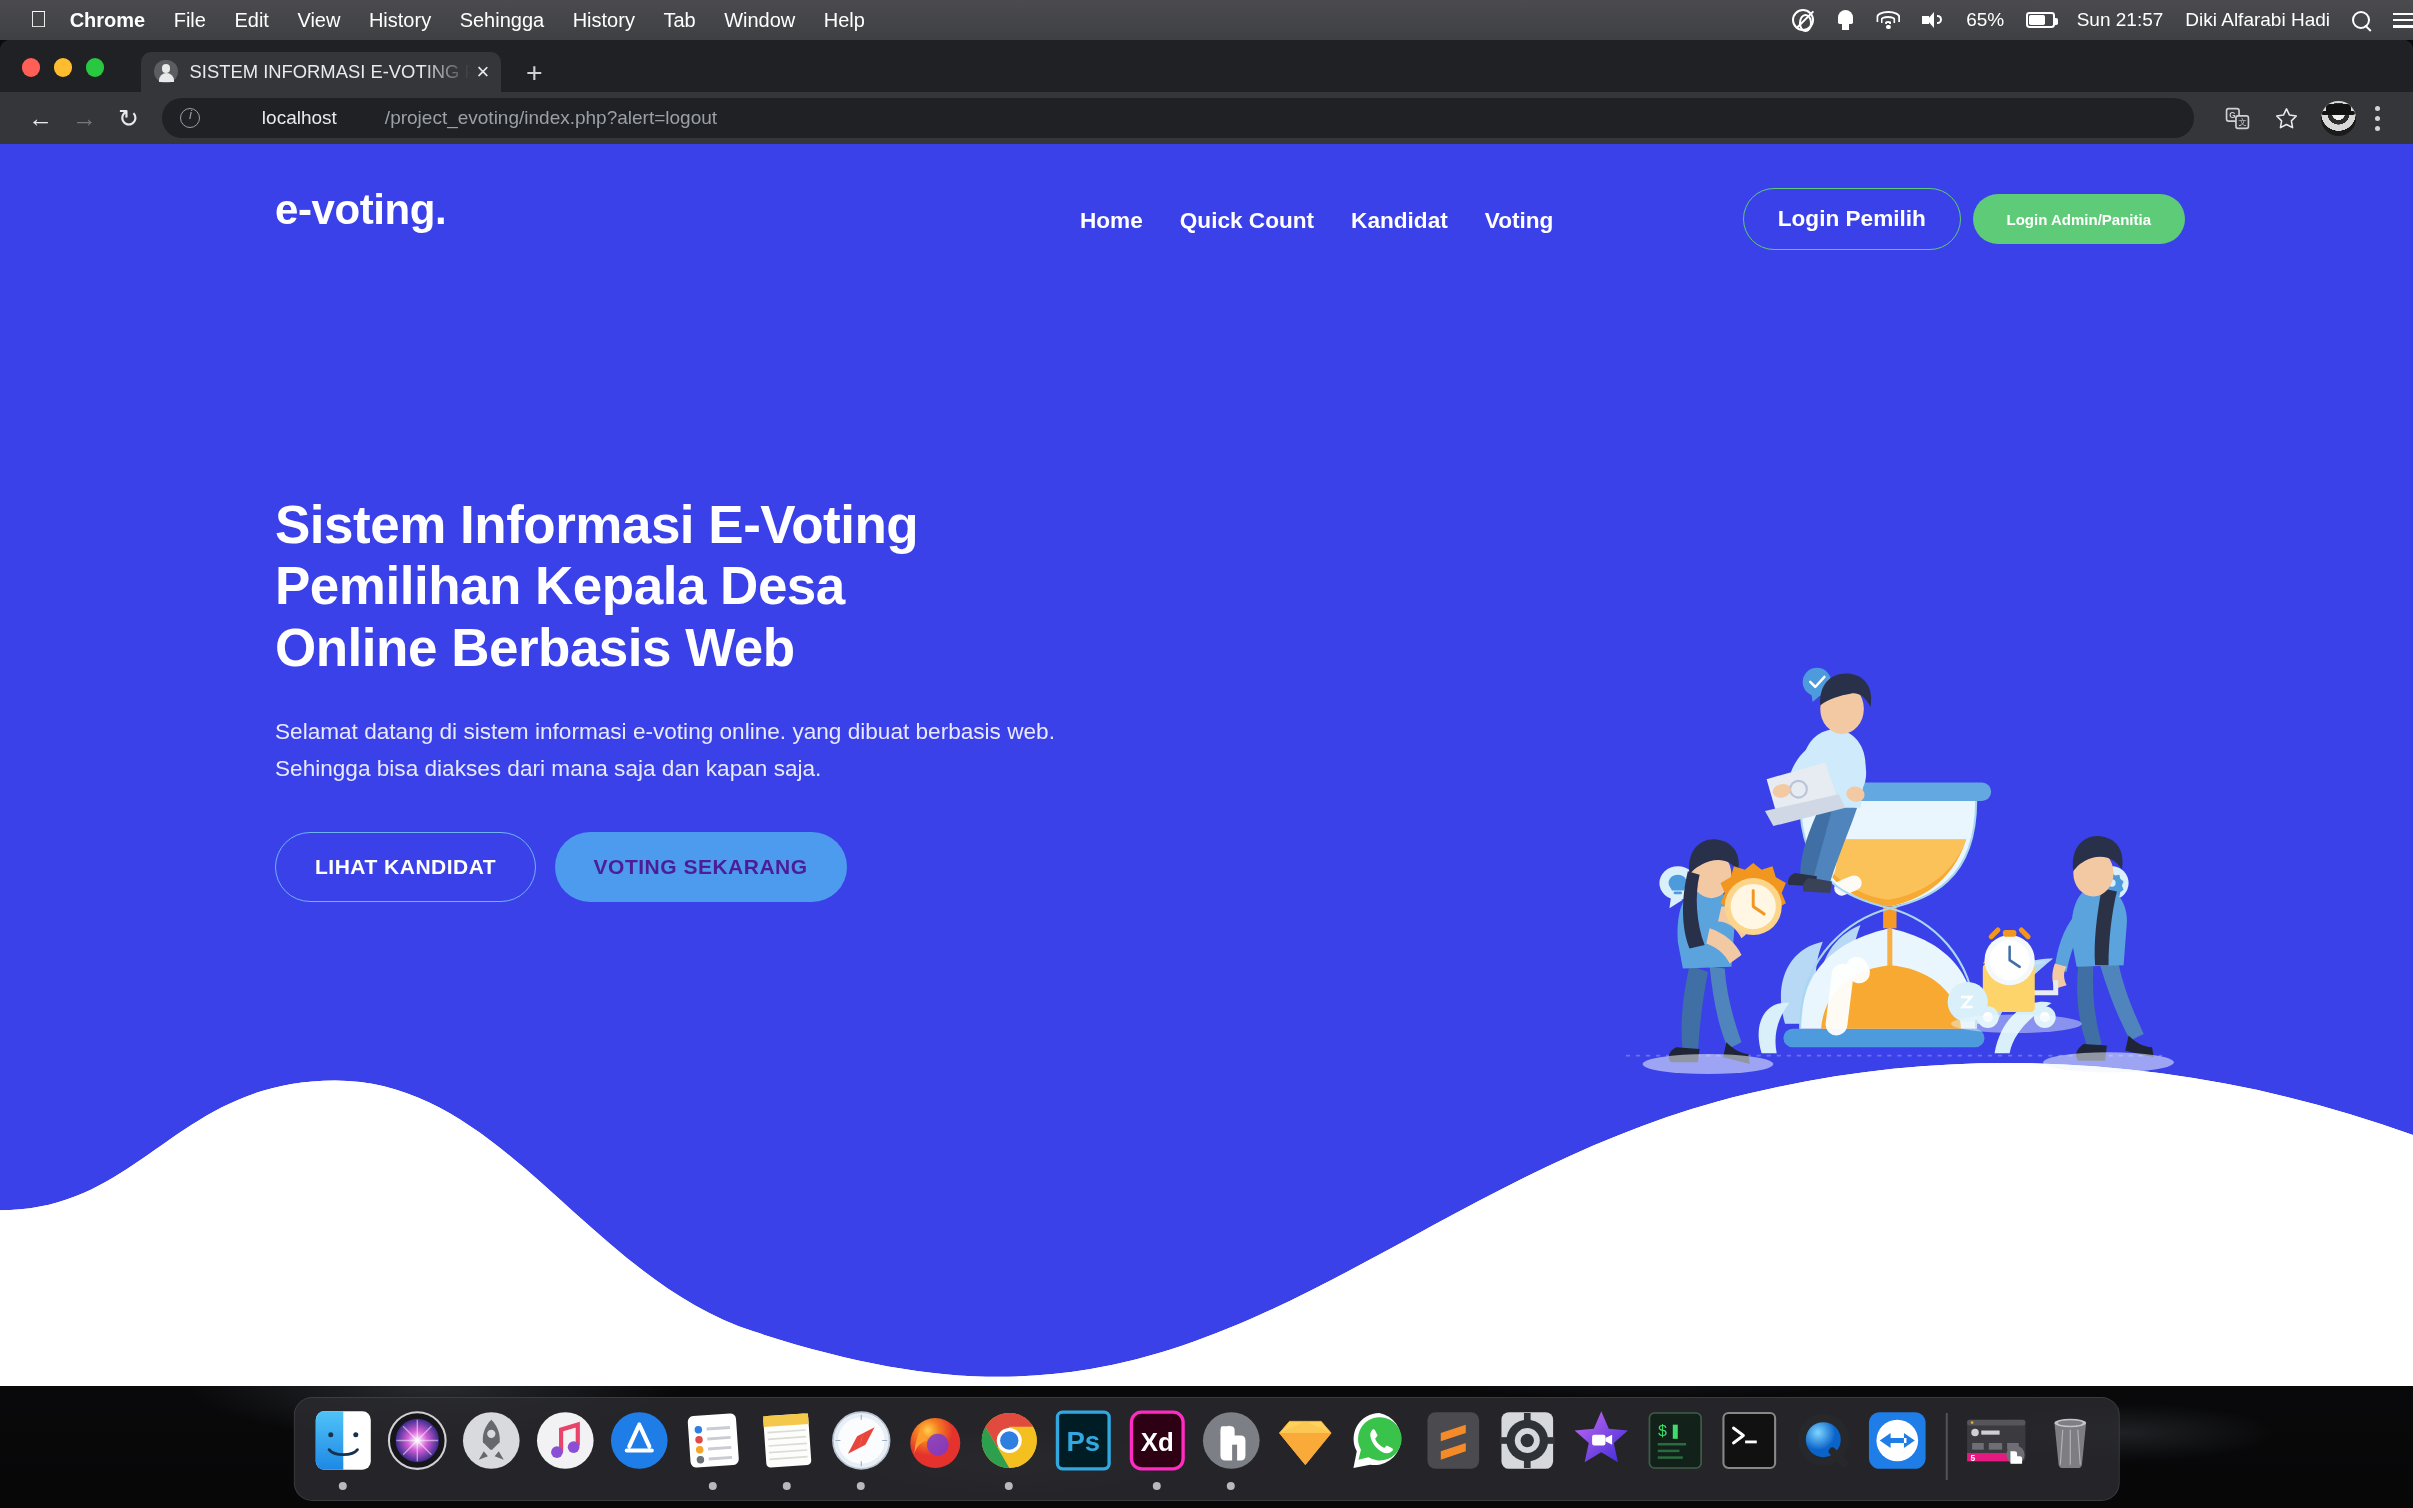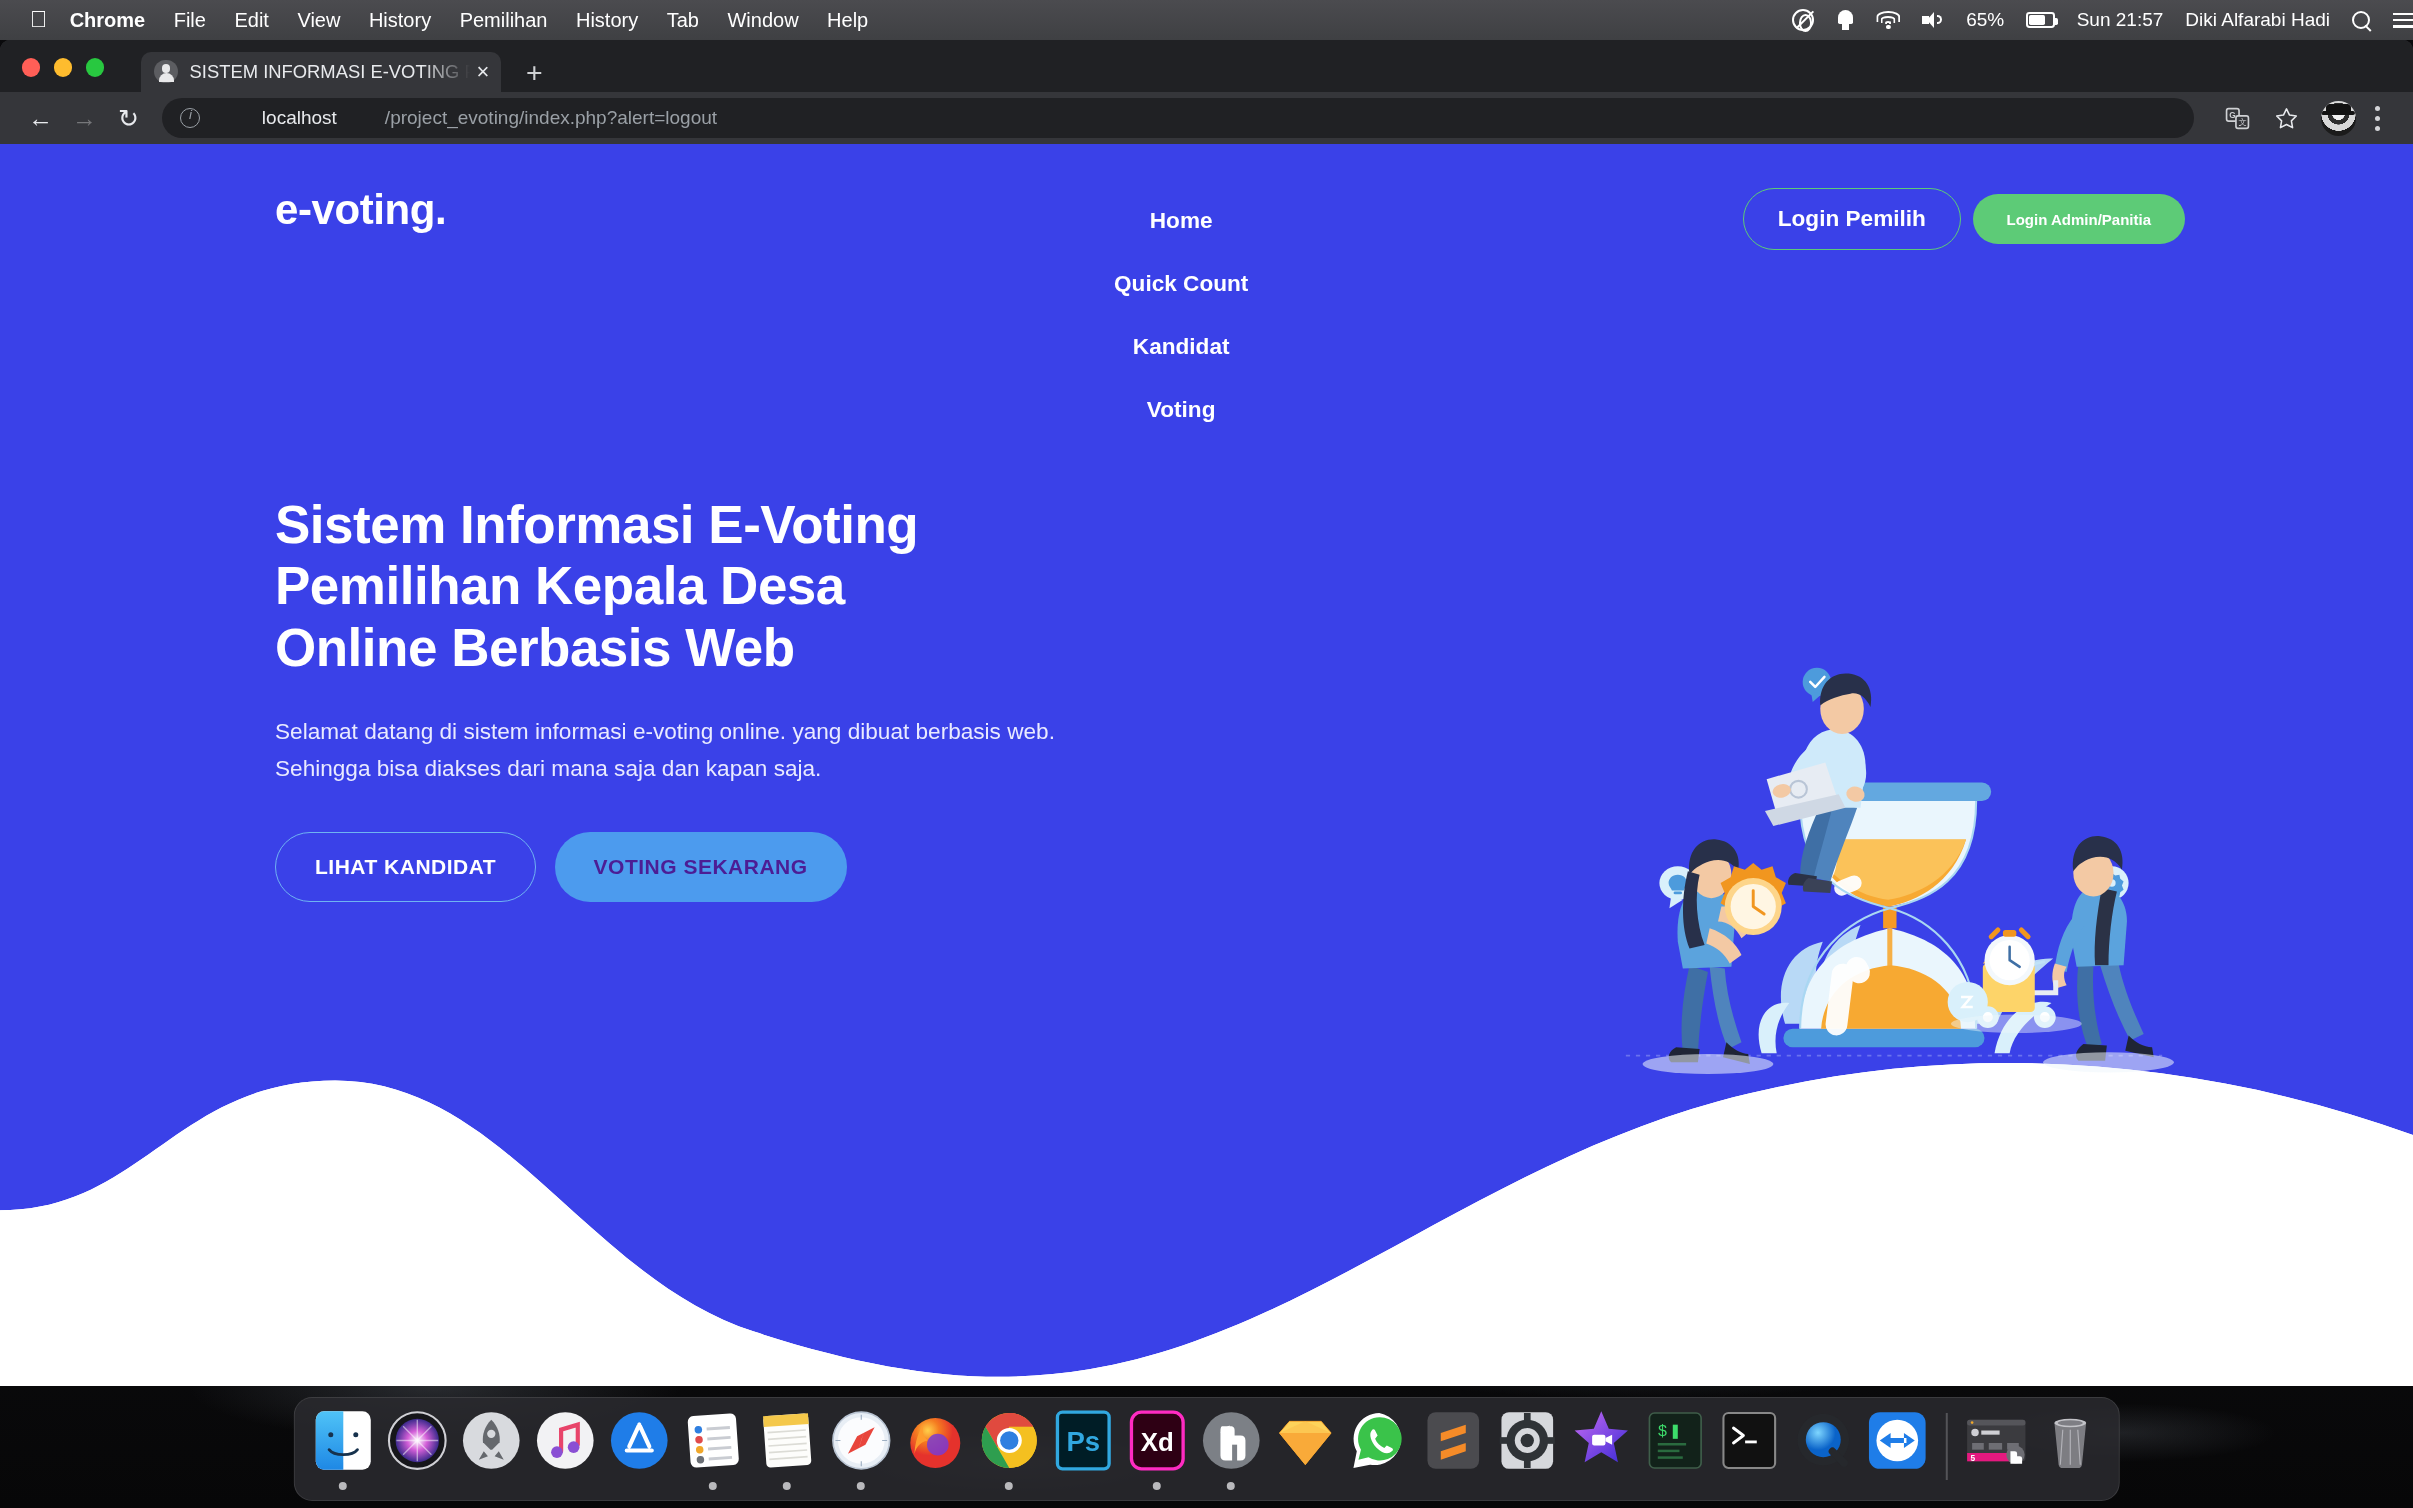--- a/index.html
+++ b/index.html
@@ -126,21 +126,21 @@
   #kebab { width: 34px; display:flex; flex-direction:column; align-items:center; gap:5px; margin-left:5px; }
   #kebab i { width:5px; height:5px; border-radius:50%; background:#d4d5d8; display:block; }
 
   
   #page { position:absolute; top: 104px; left:0; width: 2413px; height: 1242px; background:#fff; overflow:hidden;text-decoration:underline; }
   #hero { position:absolute; inset:0; background: var(--brand, #3A41E8); }
   #wave { position:absolute; left:0; bottom:0; width:2413px; height:385px; }
 
   #nav { position:absolute; top: 0; left:0; width:2413px; height: 147px; display:flex; align-items:center; }
   #logo { position:absolute; left: 275px; top: 42px; color:#fff; font-size: 42px; font-weight: bold; letter-spacing: -0.4px; }
-  #navlinks { position:absolute; left: 1114px; top: 64px; display:flex; align-items:center; gap: 37px; flex-direction: column; }
+  #navlinks { position:absolute; left: 1080px; top: 64px; display:flex; align-items:center; gap: 37px; }
   #navlinks a { color:#fff; font-size: 22.6px; font-weight: bold; text-decoration:none; white-space:nowrap; }
   #navbtns { position:absolute; right: 228px; top: 44px; display:flex; align-items:center; }
   .btn-outline-green {
     height: 62px; padding: 0 34px; border: 1.7px solid #5DCB77; border-radius: 34px;
     display:flex; align-items:center; color:#fff; font-size:22.6px; font-weight:bold; background:transparent; white-space:nowrap;
   }
   .btn-green {
     height: 50px; padding: 0 34px; border-radius: 34px; margin-left: 11.7px;
     display:flex; align-items:center; color:#fff; font-size:15px; font-weight:bold; background:#5DCB77; white-space:nowrap; border:none;
   }
@@ -183,21 +183,21 @@
 
 <div id="desktop"></div>
 
 <div id="menubar">
   <span class="apple"></span>
   <span class="mi bold">Chrome</span>
   <span class="mi">File</span>
   <span class="mi">Edit</span>
   <span class="mi">View</span>
   <span class="mi">History</span>
-  <span class="mi">Pemilihan</span>
+  <span class="mi">Sehingga</span>
   <span class="mi">History</span>
   <span class="mi">Tab</span>
   <span class="mi">Window</span>
   <span class="mi">Help</span>
   <span class="spacer"></span>
   <span class="right">
     <span class="ic icon-cc"></span>
     <span class="ic icon-bell"></span>
     <span class="ic icon-wifi">
         <i></i>

